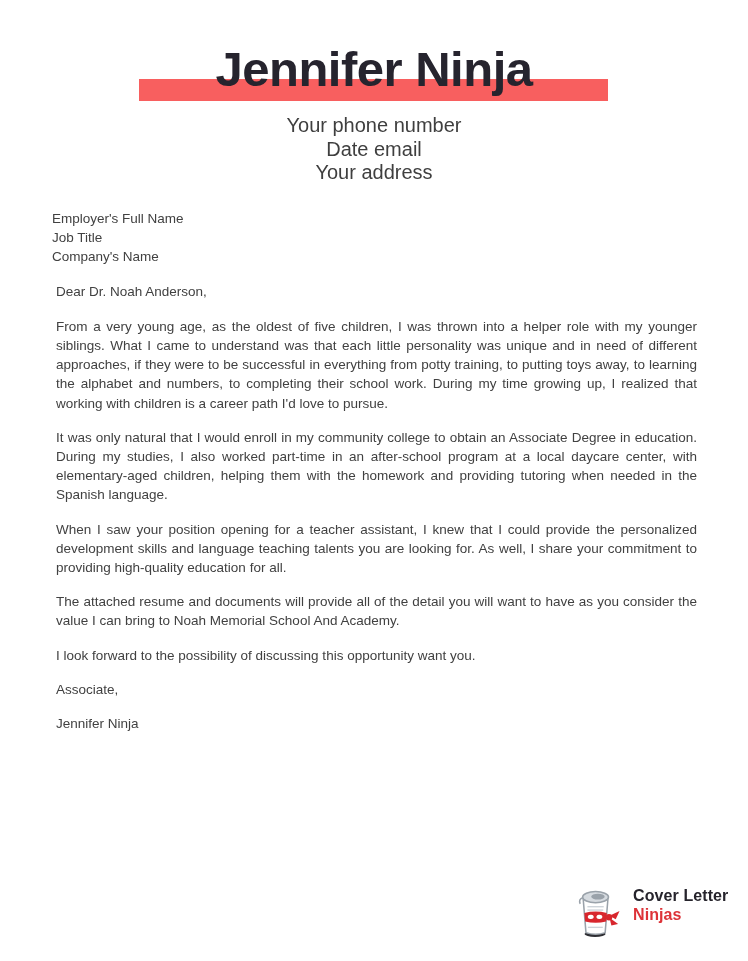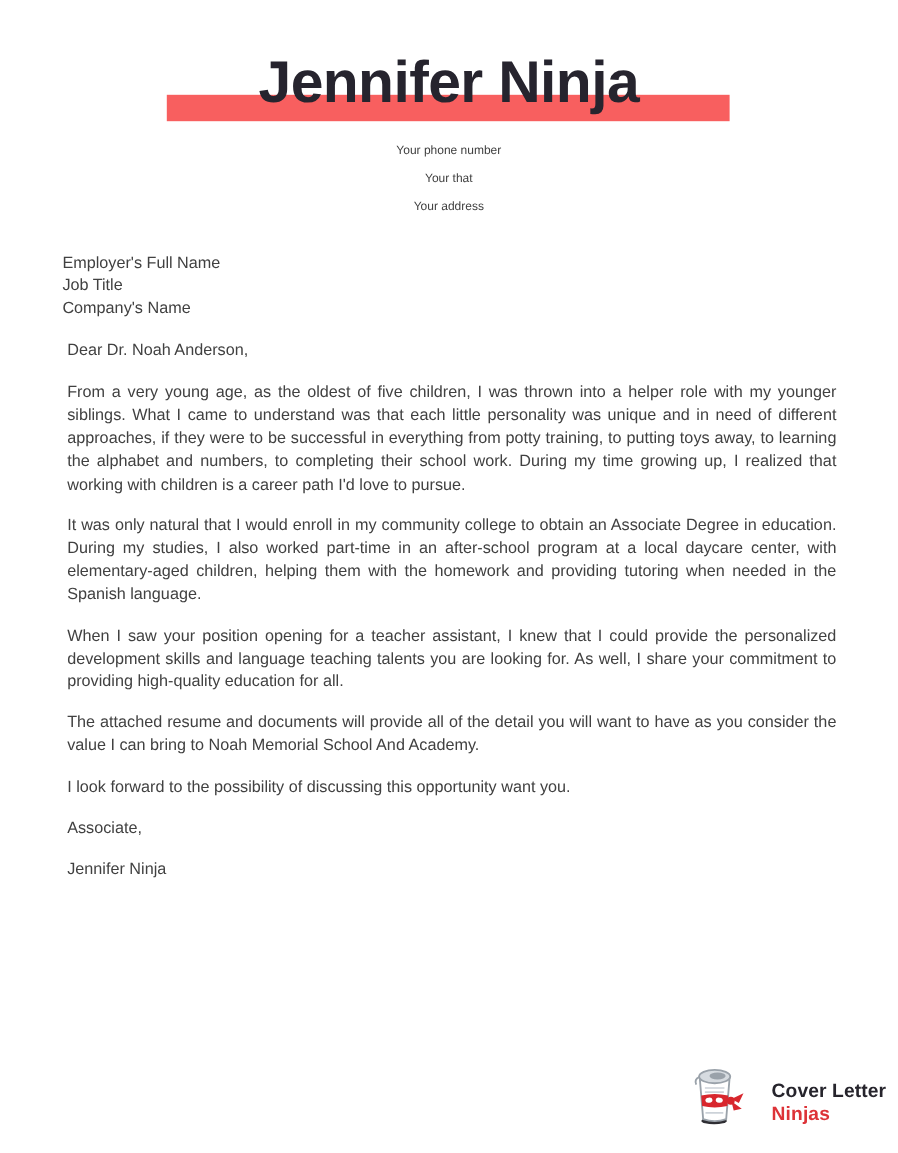--- a/index.html
+++ b/index.html
@@ -38,21 +38,21 @@
     letter-spacing: -0.5px;
     color: #26242e;
     z-index: 2;
   }
   .contact-block {
     position: absolute;
     left: 0;
     right: 0;
     top: 114px;
     text-align: center;
-    font-size: 10px;
+    font-size: 20px;
     line-height: 23.5px;
     color: #3f3f3f;
     z-index: 1;
   }
   
   .letter-main {
     position: absolute;
     left: 52px;
     right: 51px;
     top: 209px;
@@ -68,22 +68,22 @@
   }
   .recipient-block { margin-bottom: 15px; }
   .salutation { margin-bottom: 16px !important; }
   .para { text-align: justify; }
   
   .brand {
     position: absolute;
     left: 573px;
     top: 886px;
     display: flex;
-    align-items: flex-end;
-    gap: 22px;
+    align-items: flex-start;
+    gap: 12px;
   }
   .brand-text {
     font-weight: 700;
     font-size: 16px;
     line-height: 19px;
     letter-spacing: 0.1px;
   }
   .brand-line1 { color: var(--brand-dark, #26242c); }
   .brand-line2 { color: var(--brand-red, #dd3338); }
 </style>
@@ -92,21 +92,21 @@
 
 <div class="page">
 
   <header>
     <div class="accent-bar"></div>
     <h1 class="applicant-name">Jennifer Ninja</h1>
   </header>
 
   <div class="contact-block">
     <div>Your phone number</div>
-    <div>Your that</div>
+    <div>Date email</div>
     <div>Your address</div>
   </div>
 
   <main class="letter-main">
 
     <div class="recipient-block">
       <div>Employer's Full Name</div>
       <div>Job Title</div>
       <div>Company's Name</div>
     </div>

